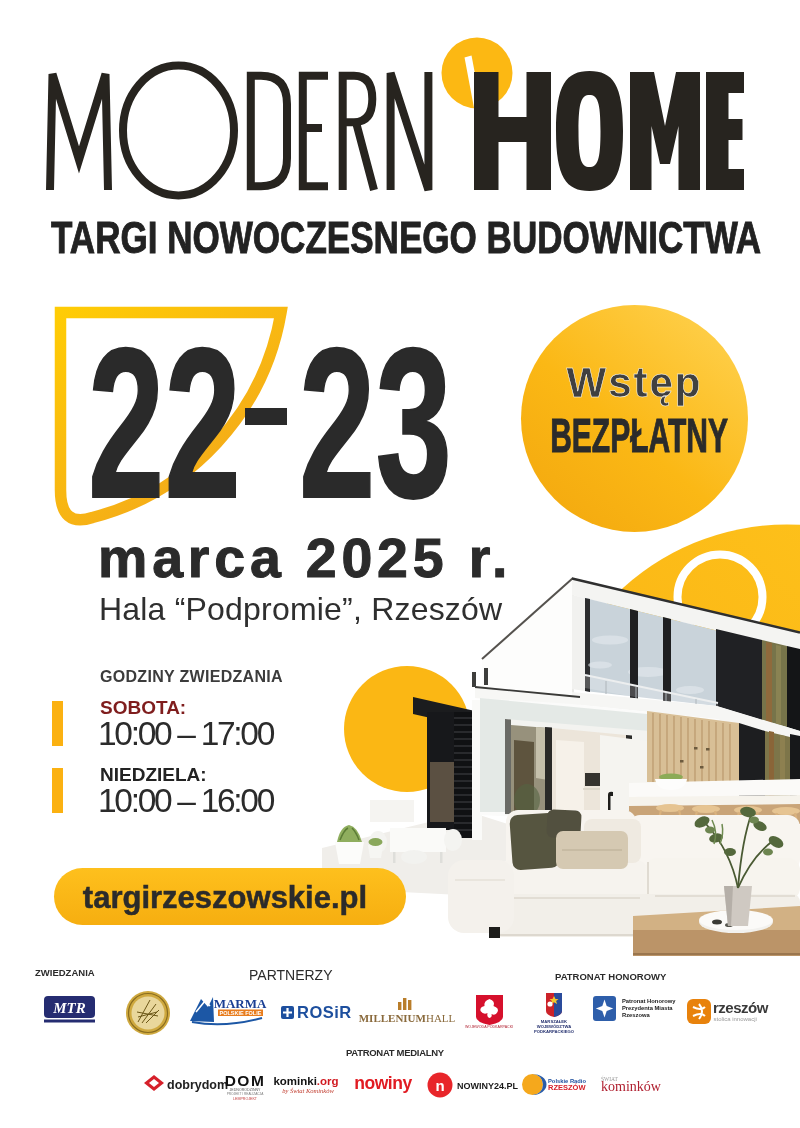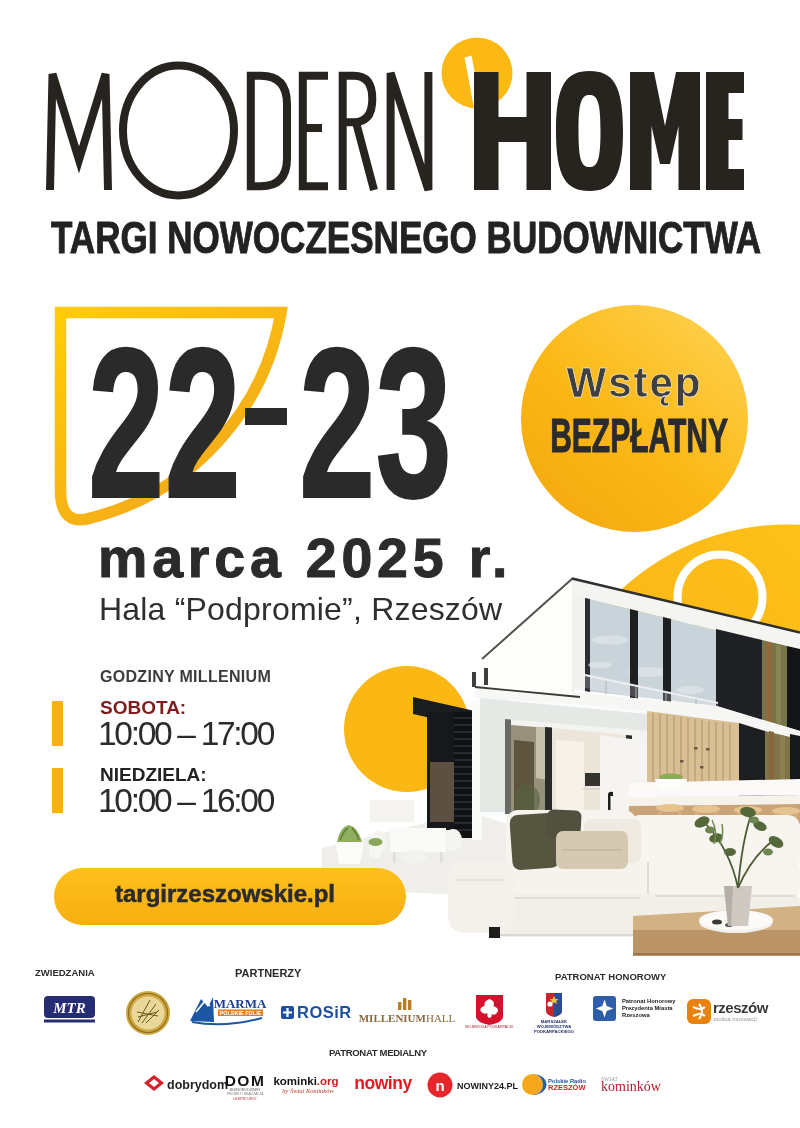--- a/index.html
+++ b/index.html
@@ -324,42 +324,42 @@
   <div class="abs" style="left:521px;top:305px;width:227px;height:227px;border-radius:50%;background:linear-gradient(220deg,#ffd455 0%,#fbb815 55%,#f2a60e 100%);"></div>
 
   <div class="abs" style="left:521px;top:359px;width:227px;text-align:center;font-size:42px;font-weight:bold;color:#404040;-webkit-text-stroke:0.5px #ffffff;letter-spacing:2px;">Wstęp</div>
 
   <div class="abs" style="left:507px;top:408px;width:230px;text-align:center;font-size:48px;font-weight:bold;color:#2b2b2b;-webkit-text-stroke:1px #2b2b2b;transform:scale(0.625,1);transform-origin:50% 0;white-space:nowrap;">BEZPŁATNY</div>
 
   <div class="abs" style="left:98px;top:526px;font-size:55.5px;font-weight:bold;letter-spacing:4.8px;color:#2b2b2b;-webkit-text-stroke:1px #2b2b2b;">marca 2025 r.</div>
 
   <div class="abs" style="left:99px;top:591px;font-size:32px;color:#2f2f2f;letter-spacing:0.2px;">Hala “Podpromie”, Rzeszów</div>
 
-  <div class="abs" style="left:100px;top:668px;font-size:16px;font-weight:bold;letter-spacing:0.3px;color:#3c3c3c;">GODZINY MILLENIUM</div>
+  <div class="abs" style="left:100px;top:668px;font-size:16px;font-weight:bold;letter-spacing:0.3px;color:#3c3c3c;">GODZINY ZWIEDZANIA</div>
 
   <div class="abs" style="left:52px;top:701px;width:11px;height:45px;background:#FBB111;"></div>
 
   <div class="abs" style="left:100px;top:697px;font-size:19px;font-weight:bold;letter-spacing:0;;color:#7f1d1d;">SOBOTA:</div>
 
   <div class="abs" style="left:98px;top:715px;font-size:33.5px;letter-spacing:-2.3px;color:#2b2b2b;">10:00 – 17:00</div>
 
   <div class="abs" style="left:52px;top:768px;width:11px;height:45px;background:#FBB111;"></div>
 
   <div class="abs" style="left:100px;top:764px;font-size:19px;font-weight:bold;letter-spacing:0;;color:#232323;">NIEDZIELA:</div>
 
   <div class="abs" style="left:98px;top:782px;font-size:33.5px;letter-spacing:-2.3px;color:#2b2b2b;">10:00 – 16:00</div>
 
   <div class="abs" style="left:54px;top:868px;width:352px;height:57px;border-radius:28.5px;background:linear-gradient(180deg,#fec01d,#f6ae10);"></div>
 
-  <div class="abs" style="left:49px;top:880px;width:352px;text-align:center;font-size:24px;font-weight:bold;color:#2b2b2b;-webkit-text-stroke:0.5px #2b2b2b;">targirzeszowskie.pl</div>
+  <div class="abs" style="left:49px;top:880px;width:352px;text-align:center;font-size:31px;font-weight:bold;color:#2b2b2b;-webkit-text-stroke:0.5px #2b2b2b;">targirzeszowskie.pl</div>
 
   <div class="abs" style="left:35px;top:967px;font-size:9.5px;font-weight:bold;letter-spacing:0;color:#2b2b2b;">ZWIEDZANIA</div>
-  <div class="abs" style="left:235px;top:967px;font-size:11px;font-weight:bold;letter-spacing:0;color:#2b2b2b;">PARTNERZY</div>
+  <div class="abs" style="left:249px;top:967px;font-size:14px;font-weight:normal;letter-spacing:0;color:#2b2b2b;">PARTNERZY</div>
   <div class="abs" style="left:555px;top:971px;font-size:9.5px;font-weight:bold;letter-spacing:0;color:#2b2b2b;">PATRONAT HONOROWY</div>
-  <div class="abs" style="left:329px;top:1047px;font-size:9.5px;font-weight:bold;letter-spacing:-0.3px;color:#2b2b2b;">PATRONAT MEDIALNY</div>
+  <div class="abs" style="left:346px;top:1047px;font-size:9.5px;font-weight:bold;letter-spacing:-0.3px;color:#2b2b2b;">PATRONAT MEDIALNY</div>
 
   <svg class="abs" style="left:0;top:980px" width="800" height="148" viewBox="0 980 800 148">
     <g id="logos" font-family="Liberation Sans,sans-serif">
 
       <g>
         <rect x="44" y="996" width="51" height="22" rx="4" fill="#252c71"></rect>
         <text x="69.5" y="1013" font-size="15" font-weight="bold" font-style="italic" fill="#ffffff" text-anchor="middle" font-family="Liberation Serif,serif">MTR</text>
         <rect x="44" y="1019.5" width="51" height="3" fill="#252c71"></rect>
       </g>
 

